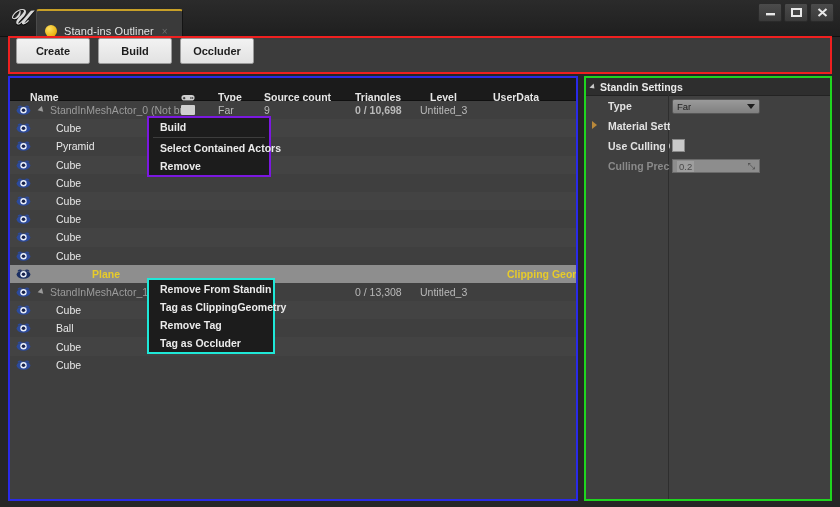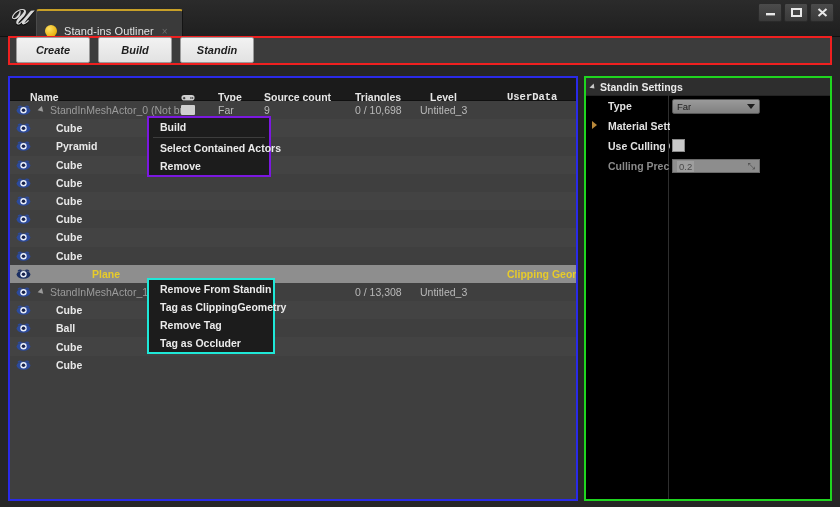--- a/index.html
+++ b/index.html
@@ -71,26 +71,26 @@
     border: 1px solid #2a2a2a;
     border-radius: 2px;
     display: flex; align-items: center; justify-content: center;
     color: #e8e8e8; font-size: 10px; line-height: 1;
   }
   .wbtn svg { display:block; }
 
   
   #toolbar {
     position: absolute; left: 8px; top: 36px;
-    width: 824px; height: 29px;
+    width: 824px; height: 38px;
     background: #3c3c3c;
     border: 2px solid #ef2020;
     box-sizing: border-box;
-    display: flex; align-items: flex-end;
-    padding-left: 6px; gap: 8px; font-style: italic;
+    display: flex; align-items: flex-start;
+    padding-left: 6px; gap: 8px;
   }
   .tbtn {
     min-width: 74px; height: 26px;
     background: linear-gradient(#f2f2f2, #e2e2e2);
     border: 1px solid #9a9a9a;
     border-radius: 2px;
     color: #1d1d1d;
     font-size: 11px; font-weight: bold;
     display: flex; align-items: center; justify-content: center;
     box-sizing: border-box;
@@ -127,21 +127,21 @@
     color: #d9d9d9;
   }
   .row.alt { background: #434343; }
   .row.sel { background: #8e8e8e; }
   .eye {
     position: absolute; left: 6px; top: 3px;
     width: 15px; height: 12px;
   }
   .rowname { position: absolute; white-space: nowrap; }
   .parent .rowname { color: #9b9b9b; left: 40px; }
-  .child  .rowname { color: #e8e8e8; left: 46px; font-weight: bold; }
+  .child  .rowname { color: #e8e8e8; left: 46px; font-weight: normal; }
   .sel .rowname { color: #e7cb2a; font-weight: bold; margin-left: 36px; }
   .tri {
     position: absolute; left: 29px; top: 6px;
     width: 0; height: 0;
     border-left: 5px solid #9b9b9b;
     border-top: 3.5px solid transparent;
     border-bottom: 3.5px solid transparent;
     transform: rotate(45deg);
   }
   .cell {
@@ -171,21 +171,21 @@
     padding-left: 11px;
     white-space: nowrap;
   }
   .msep { height: 1px; background: #3d3d3d; margin: 1px 4px; }
 
   
   #details {
     position: absolute; left: 584px; top: 76px;
     width: 248px; height: 425px;
     border: 2px solid #1fd51f;
-    background: #000000;
+    background: #404040;
     box-sizing: border-box;
     overflow: hidden;
   }
   #det-header {
     height: 17px;
     background: #2e2e2e;
     color: #e8e8e8;
     font-size: 10.5px; font-weight: bold;
     display: flex; align-items: center;
     padding-left: 5px;
@@ -289,56 +289,56 @@
         <svg width="11" height="9" viewBox="0 0 11 9">
             <path d="M1.5 1 L9.5 8 M9.5 1 L1.5 8" stroke="#e8e8e8" stroke-width="2" fill="none"></path>
           </svg>
       </div>
     </div>
   </div>
 
   <div id="toolbar">
     <div class="tbtn">Create</div>
     <div class="tbtn">Build</div>
-    <div class="tbtn">Standin</div>
+    <div class="tbtn">Occluder</div>
   </div>
 
   <div id="outliner">
     <div id="colheader">
         <div class="col" style="left: 20px;">Name</div>
         <div class="col" style="left: 171px;">
           <svg width="14" height="9" viewBox="0 0 16 10">
             <rect x="0.5" y="2" width="15" height="6.5" rx="3.2" fill="#cfcfcf"></rect>
             <rect x="3" y="4.4" width="1.2" height="2.6" fill="#2a2a2a"></rect>
             <rect x="2.2" y="5.2" width="2.8" height="1.1" fill="#2a2a2a"></rect>
             <circle cx="11.3" cy="5.6" r="0.95" fill="#2a2a2a"></circle>
             <circle cx="13.2" cy="5.6" r="0.95" fill="#2a2a2a"></circle>
           </svg>
         </div>
         <div class="col" style="left: 208px;">Type</div>
         <div class="col" style="left: 254px;">Source count</div>
         <div class="col" style="left: 345px;">Triangles</div>
         <div class="col" style="left: 420px;">Level</div>
-        <div class="col" style="left: 497px; font-family: Liberation Mono, monospace;">UserData</div>
+        <div class="col" style="left: 483px;">UserData</div>
       </div>
     <div id="rows">
         <div class="row parent">
           <span class="eye"><svg width="15" height="12" viewBox="0 0 16 12">
               <ellipse cx="8" cy="6.6" rx="7.4" ry="4.4" fill="#2c4a9c"></ellipse>
               <ellipse cx="8" cy="6.2" rx="3.4" ry="3.4" fill="#e9eef8"></ellipse>
               <circle cx="8" cy="6.2" r="1.9" fill="#16204a"></circle>
               <path d="M2 3.2 Q4 1.2 6 2.4" stroke="#2c4a9c" stroke-width="1.3" fill="none"></path>
               <path d="M10 2.4 Q12 1.2 14 3.2" stroke="#2c4a9c" stroke-width="1.3" fill="none"></path>
             </svg></span>
           <span class="tri"></span>
           <span class="rowname">StandInMeshActor_0 (Not bu</span>
           <span class="typeicon" style="left: 171px;"></span>
           <span class="cell type" style="left: 208px;">Far</span>
           <span class="cell source" style="left: 254px;">9</span>
-          <span class="cell triangles" style="left: 345px;">0 / 10,698</span>
+          <span class="cell triangles" style="left: 345px; font-weight: bold;">0 / 10,698</span>
           <span class="cell level" style="left: 410px;">Untitled_3</span>
         </div>
         <div class="row child alt">
           <span class="eye"><svg width="15" height="12" viewBox="0 0 16 12">
               <ellipse cx="8" cy="6.6" rx="7.4" ry="4.4" fill="#2c4a9c"></ellipse>
               <ellipse cx="8" cy="6.2" rx="3.4" ry="3.4" fill="#e9eef8"></ellipse>
               <circle cx="8" cy="6.2" r="1.9" fill="#16204a"></circle>
               <path d="M2 3.2 Q4 1.2 6 2.4" stroke="#2c4a9c" stroke-width="1.3" fill="none"></path>
               <path d="M10 2.4 Q12 1.2 14 3.2" stroke="#2c4a9c" stroke-width="1.3" fill="none"></path>
             </svg></span>

